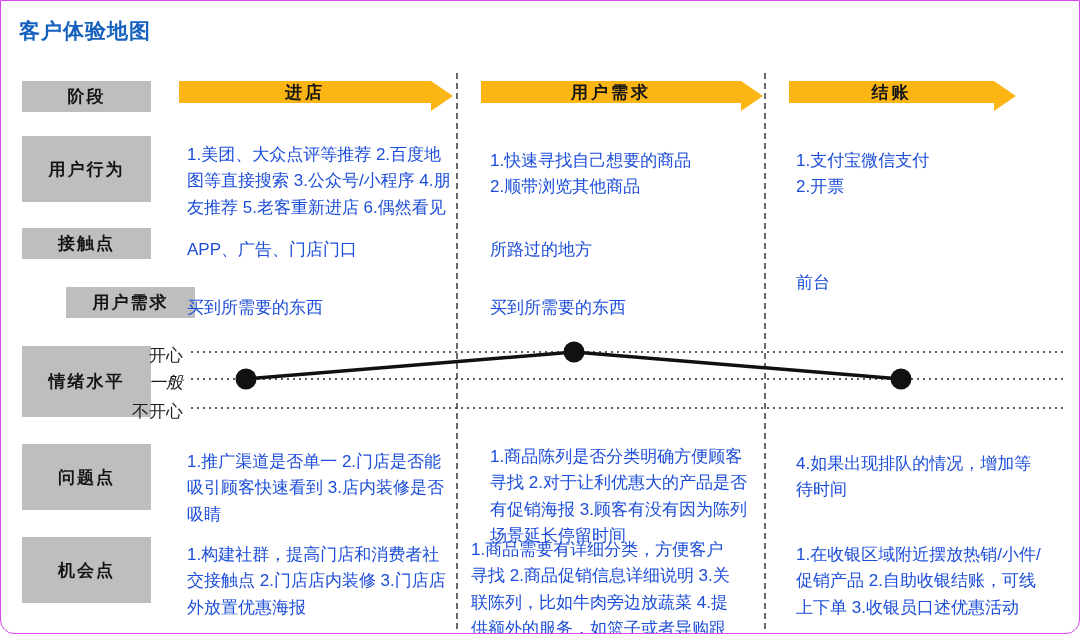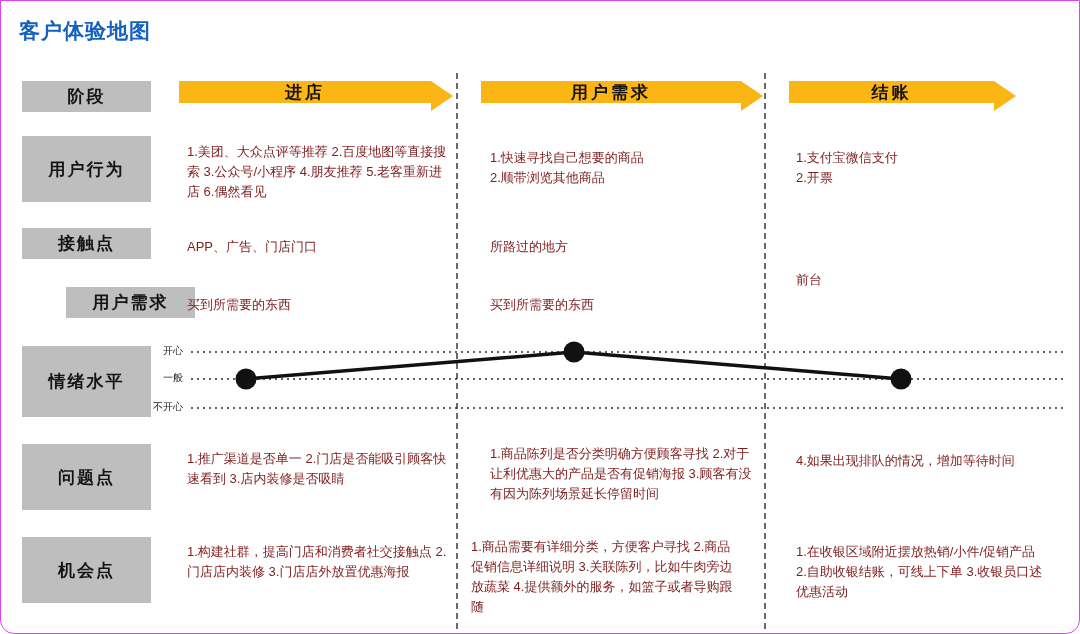--- a/index.html
+++ b/index.html
@@ -30,43 +30,43 @@
   }
   .arrow::after {
     content:""; position:absolute; left:100%; top:0; width:0; height:0;
     border-top:15.5px solid transparent; border-bottom:15.5px solid transparent;
     border-left:22px solid var(--yellow,#FBB515);
   }
   .a0{left:178px;width:252px;} .a1{left:480px;width:260px;} .a2{left:788px;width:205px;}
   .vsep { position:absolute; top:72px; height:556px; width:0; border-left:2px dashed #6a6a6a; }
   .v1{left:455px;} .v2{left:763px;}
   .cell {
-    position:absolute; font-size:13px; line-height:1.55; color:#7f1d1d;
+    position:absolute; font-size:17px; line-height:1.55; color:#1d4ed8;
     white-space:pre-line;
   }
   .c-beh-0{left:186px;top:141px;width:264px;}
   .c-beh-1{left:489px;top:147px;width:268px;}
   .c-beh-2{left:795px;top:147px;width:252px;}
   .c-tou-0{left:186px;top:236px;width:264px;}
   .c-tou-1{left:489px;top:236px;width:268px;}
   .c-tou-2{left:795px;top:229px;width:252px;margin-top:40px;}
   .c-need-0{left:186px;top:294px;width:264px;}
   .c-need-1{left:489px;top:294px;width:268px;}
   .c-need-2{left:795px;top:294px;width:252px;}
   .c-prob-0{left:186px;top:448px;width:264px;}
   .c-prob-1{left:489px;top:443px;width:268px;}
   .c-prob-2{left:795px;top:450px;width:252px;}
   .c-opp-0{left:186px;top:541px;width:264px;}
   .c-opp-1{left:470px;top:536px;width:268px;}
   .c-opp-2{left:795px;top:541px;width:252px;}
   .emo-label {
     position:absolute; width:60px; text-align:right;
-    font-size:10px; color:#1c1c1c;
+    font-size:17px; color:#1c1c1c;
   }
-  .el0{left:122px;top:343px;} .el1{left:122px;top:370px;} .el2{left:122px;top:399px;}
+  .el0{left:122px;top:343px;} .el1{left:122px;top:370px;font-style:italic;} .el2{left:122px;top:399px;}
   #emotion-svg { position:absolute; left:190px; top:340px; }
   .level-line { stroke:#2b2b2b; stroke-width:1.4; stroke-dasharray:2 4; }
   .emotion-line { fill:none; stroke:#111; stroke-width:3.5; }
   .emotion-dot { fill:#111; }
 </style>
 </head>
 <body>
 
 <div class="canvas">
 

